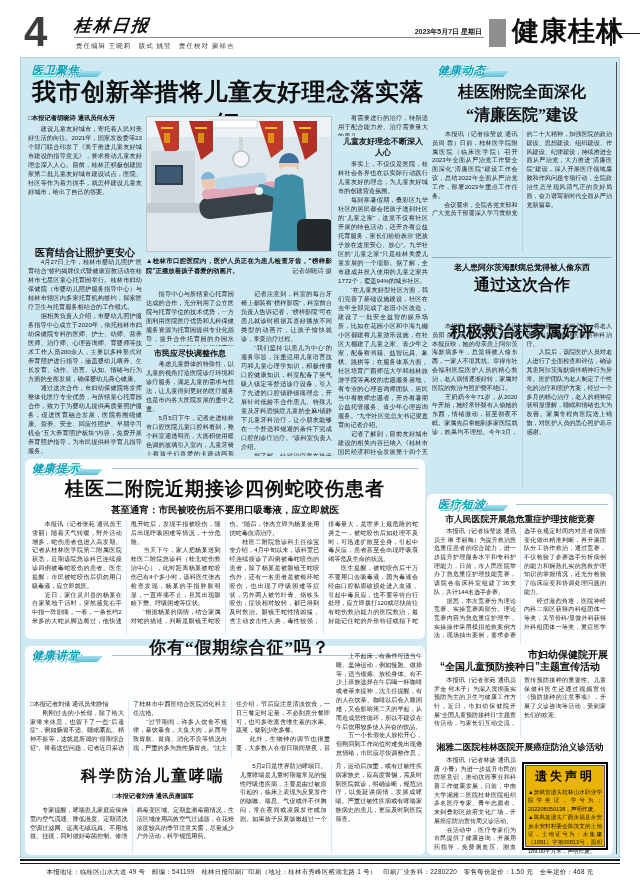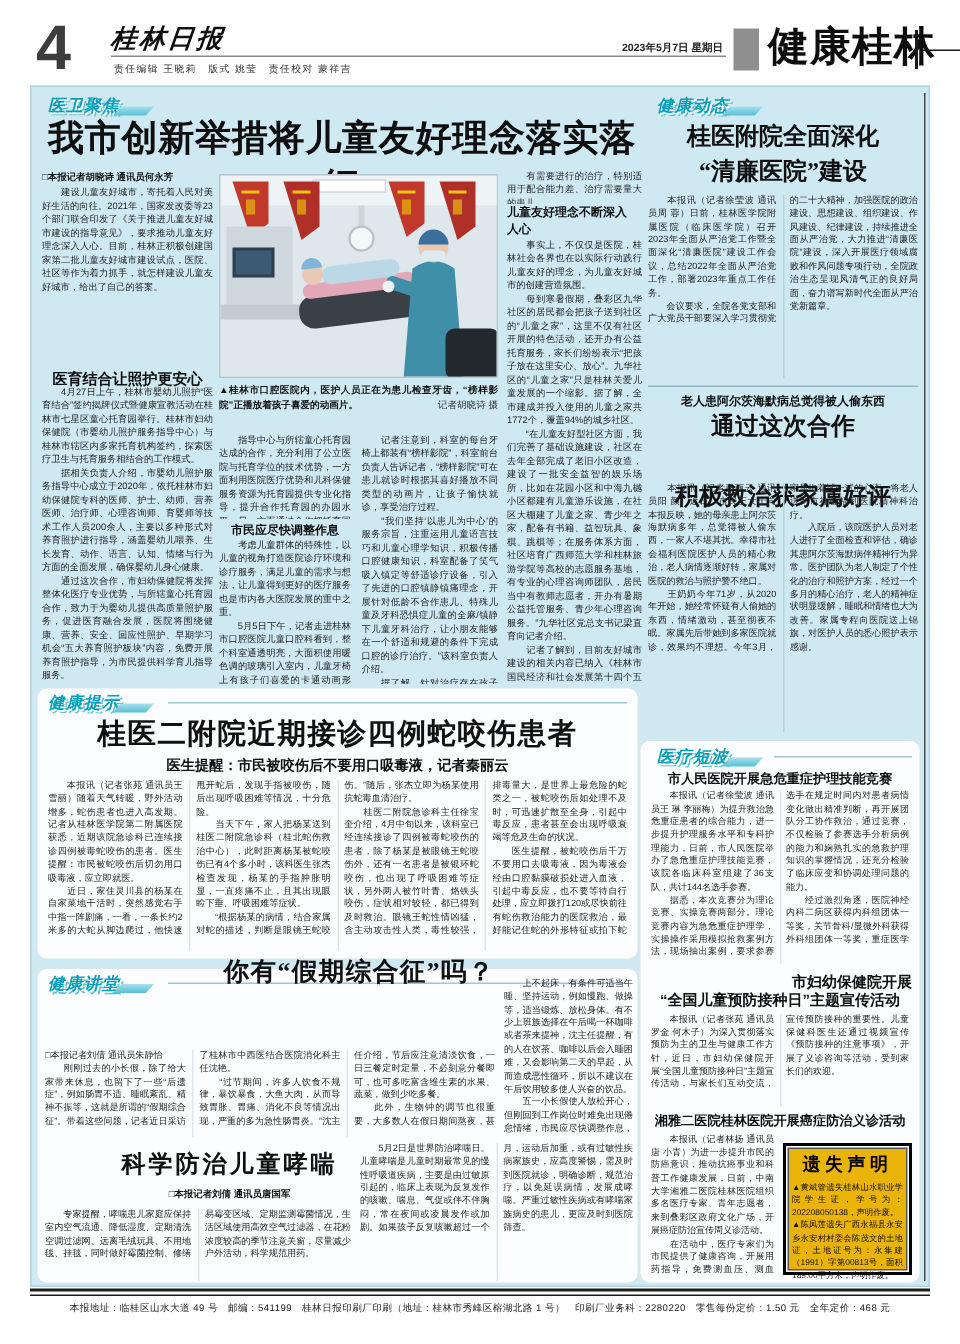--- a/index.html
+++ b/index.html
@@ -31,21 +31,21 @@
   #m-sub1{left:28px;top:246px;width:114px;text-align:center;font-size:10px;font-weight:900;color:#101010;}
   #m-col1b{left:28px;top:258px;width:114px;height:198px;font-size:6.2px;}
   #photo{left:146px;top:116px;width:186px;height:136px;background:#dfe9ed;overflow:hidden;border:1px solid #b9c6cc;box-sizing:border-box;}
   #m-cap{left:146px;top:256px;width:186px;font-size:6.4px;font-weight:bold;line-height:1.55;color:#111;text-align:justify;}
   #m-cap .credit{font-weight:normal;color:#333;float:right;}
   #m-col2a{left:146px;top:290px;width:88px;height:56px;font-size:6.2px;}
   #m-sub2{left:146px;top:348px;width:88px;text-align:center;font-size:8px;font-weight:900;color:#101010;}
   #m-col2b{left:146px;top:360px;width:88px;height:96px;font-size:6.2px;}
   #m-col3{left:241px;top:290px;width:91px;height:166px;font-size:6.2px;}
   #m-col4a{left:338px;top:114px;width:90px;height:22px;font-size:6.2px;}
-  #m-sub3{left:338px;top:136px;width:90px;font-size:8px;font-weight:900;line-height:1.4;color:#101010;}
+  #m-sub3{left:338px;top:136px;width:90px;text-align:center;font-size:8px;font-weight:900;line-height:1.4;color:#101010;}
   #m-col4b{left:338px;top:160px;width:90px;height:296px;font-size:6.2px;}
   
   #q-h1{left:432px;top:80px;width:180px;text-align:center;font-size:16px;line-height:1.45;}
   #q-h2{left:432px;top:103px;width:180px;text-align:center;font-size:16px;line-height:1.45;}
   #q-body{left:432px;top:130px;width:180px;height:122px;font-size:6.1px;columns:2;column-gap:9px;column-rule:1px solid #b9d3de;}
   #divider1{left:432px;top:257px;width:180px;height:1px;background:#8fb6c4;}
   #w-kick{left:432px;top:262px;width:180px;text-align:center;font-size:8px;font-weight:900;color:#101010;}
   #w-h1{left:432px;top:274px;width:180px;text-align:center;font-size:16px;line-height:1.4;}
   #w-h2{left:432px;top:297px;width:180px;text-align:center;font-size:16px;line-height:1.4;margin-top:24px;}
   #w-body{left:432px;top:322px;width:180px;height:166px;font-size:6.1px;columns:2;column-gap:9px;column-rule:1px solid #b9d3de;}
@@ -178,21 +178,21 @@
 <div class="abs serifh" id="w-h1">通过这次合作</div>
 <div class="abs serifh" id="w-h2">积极救治获家属好评</div>
 <div class="abs txt" id="w-body">　　本报讯（记者秦丽云 通讯员阳 颜）近日，市民王女士向本报反映，她的母亲患上阿尔茨海默病多年，总觉得被人偷东西，一家人不堪其扰。幸得市社会福利医院医护人员的精心救治，老人病情逐渐好转，家属对医院的救治与照护赞不绝口。
 　　王奶奶今年71岁，从2020年开始，她经常怀疑有人偷她的东西，情绪激动，甚至彻夜不眠。家属先后带她到多家医院就诊，效果均不理想。今年3月，家属抱着试一试的心态，将老人送到市社会福利医院精神科治疗。
 　　入院后，该院医护人员对老人进行了全面检查和评估，确诊其患阿尔茨海默病伴精神行为异常。医护团队为老人制定了个性化的治疗和照护方案，经过一个多月的精心治疗，老人的精神症状明显缓解，睡眠和情绪也大为改善。家属专程向医院送上锦旗，对医护人员的悉心照护表示感谢。</div>
 
 <div class="abs" id="tips-panel"></div>
 <div class="tag" style="left:32px;top:461px;">健康提示</div>
 <div class="tagline" style="left:112px;top:468px;width:306px;"></div>
 <div class="abs serifh" id="s-head">桂医二附院近期接诊四例蛇咬伤患者</div>
-<div class="abs" id="s-deck">医生提醒：市民被咬伤后不要用口吸毒液，记者秦丽云</div>
+<div class="abs" id="s-deck">甚至通宵：市民被咬伤后不要用口吸毒液，应立即就医</div>
 <div class="abs txt" id="s-body">　　本报讯（记者张苑 通讯员王雪丽）随着天气转暖，野外活动增多，蛇伤患者也进入高发期。记者从桂林医学院第二附属医院获悉，近期该院急诊科已连续接诊四例被毒蛇咬伤的患者。医生提醒：市民被蛇咬伤后切勿用口吸毒液，应立即就医。
 　　近日，家住灵川县的杨某在自家菜地干活时，突然感觉右手中指一阵剧痛，一看，一条长约2米多的大蛇从脚边爬过，他快速甩开蛇后，发现手指被咬伤，随后出现呼吸困难等情况，十分危险。
 　　当天下午，家人把杨某送到桂医二附院急诊科（桂北蛇伤救治中心），此时距离杨某被蛇咬伤已有4个多小时，该科医生张杰检查发现，杨某的手指肿胀明显，一直疼痛不止，且其出现眼睑下垂、呼吸困难等症状。
 　　“根据杨某的病情，结合家属对蛇的描述，判断是眼镜王蛇咬伤。”随后，张杰立即为杨某使用抗蛇毒血清治疗。
 　　桂医二附院急诊科主任徐宝奎介绍，4月中旬以来，该科室已经连续接诊了四例被毒蛇咬伤的患者，除了杨某是被眼镜王蛇咬伤外，还有一名患者是被银环蛇咬伤，也出现了呼吸困难等症状，另外两人被竹叶青、烙铁头咬伤，症状相对较轻，都已得到及时救治。眼镜王蛇性情凶猛，含主动攻击性人类，毒性较强，排毒量大，是世界上最危险的蛇类之一，被蛇咬伤后如处理不及时，可迅速扩散至全身，引起中毒反应，患者甚至会出现呼吸衰竭等危及生命的状况。
 　　医生提醒，被蛇咬伤后千万不要用口去吸毒液，因为毒液会经由口腔黏膜破损处进入血液，引起中毒反应，也不要等待自行处理，应立即拨打120或尽快前往有蛇伤救治能力的医院救治，最好能记住蛇的外形特征或拍下蛇的照片，这样有利于医生更好地采取针对性救治措施，采取对症的治疗方案。被蛇咬伤后一定要立即到医院进行治疗，目前，抗蛇毒血清是治疗蛇伤的唯一特效药。</div>
 
 <div class="abs" id="lect-panel"></div>
 <div class="tag" style="left:32px;top:648px;">健康讲堂</div>
 <div class="tagline" style="left:112px;top:655px;width:306px;"></div>

